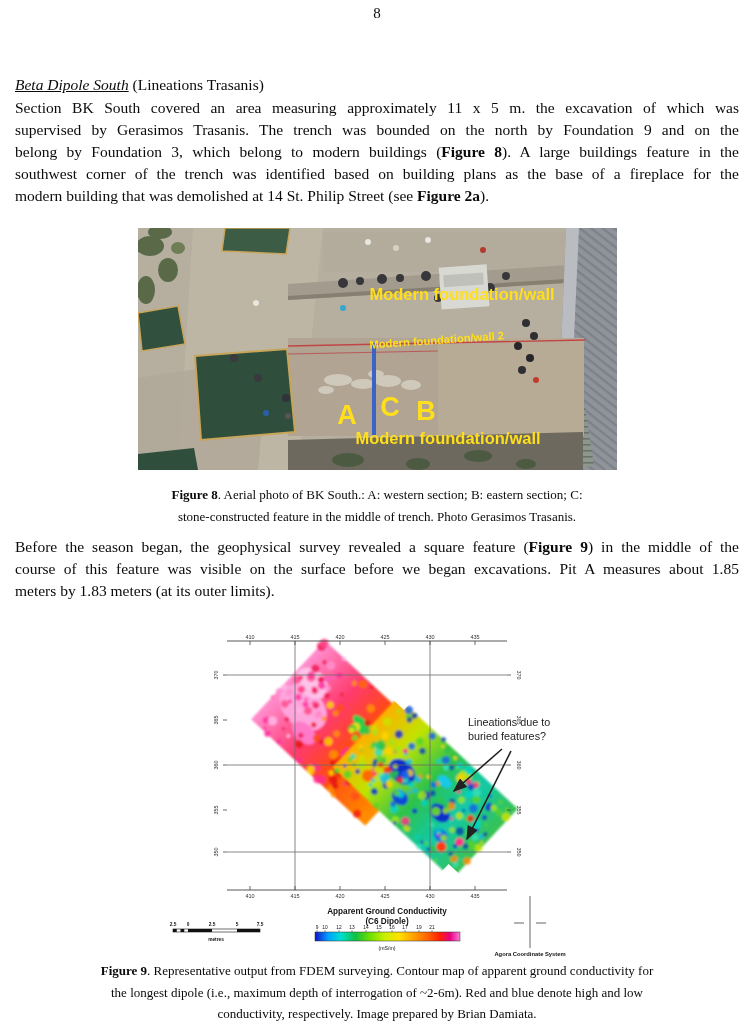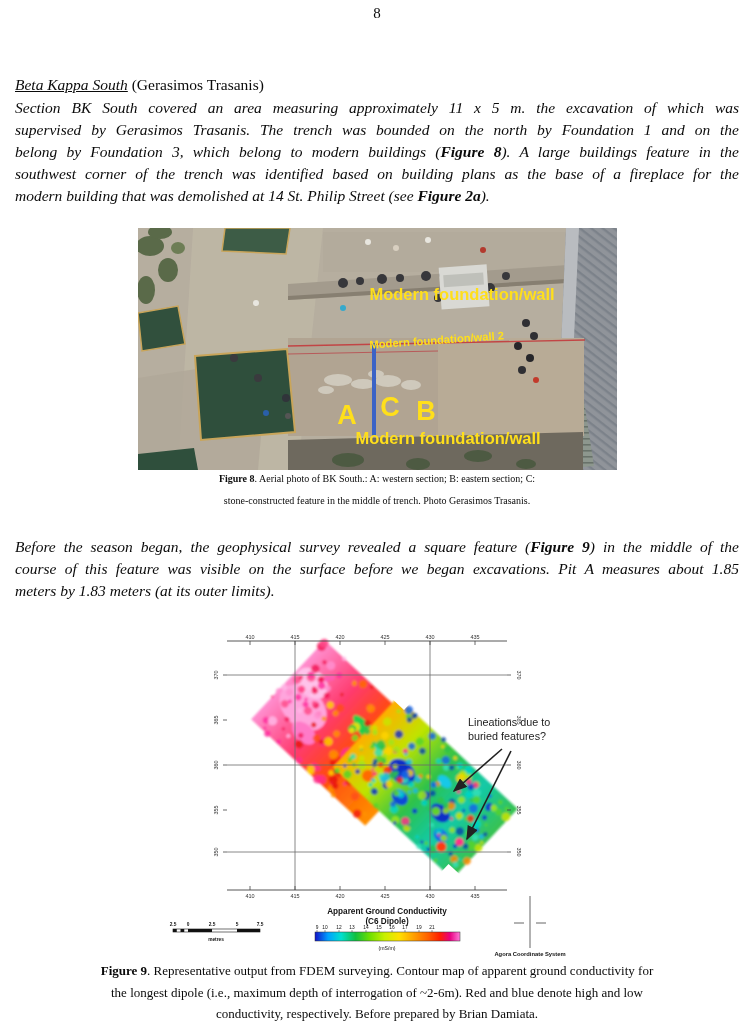--- a/index.html
+++ b/index.html
@@ -1,47 +1,47 @@
 <!DOCTYPE html>
 <html><head>
 <meta charset="utf-8">
 <style>
   html,body{margin:0;padding:0;background:#888;}
   #page{position:relative;width:754px;height:1024px;background:#ffffff;overflow:hidden;
         font-family:"Liberation Serif",serif;color:#0a0a0a;}
   .abs{position:absolute;}
   .body-text{left:15px;width:724px;font-size:15.5px;line-height:22px;}
-  .jline{text-align:justify;text-align-last:justify;font-style:italic;}
+  .jline{text-align:justify;text-align-last:justify;}
   .jline.last{text-align-last:left;}
   .cline{text-align:center;}
   .b{font-weight:bold;}
   .i{font-style:italic;}
   .u{text-decoration:underline;}
   #page-number{top:5px;left:0;width:754px;text-align:center;font-size:15px;}
   #heading{top:74px;}
   #para1{top:97px;}
-  #fig8-caption{top:468px;font-size:10px;line-height:22px;}
+  #fig8-caption{top:484px;font-size:13px;line-height:22px;}
   #para2{top:536px;}
   #fig9-caption{top:960px;font-size:13px;line-height:21.5px;}
   svg text{font-family:"Liberation Sans",sans-serif;}
   .photo-label{font-weight:bold;fill:#ffdf1b;}
   .tick-label{fill:#333;}
 </style>
 </head>
 <body>
 
 <div id="page">
 
   <div id="page-number" class="abs">8</div>
 
-  <div id="heading" class="abs body-text"><span class="i u">Beta Kappa South</span><span class=""> (Gerasimos Trasanis)</span></div>
+  <div id="heading" class="abs body-text"><span class="i u">Beta Dipole South</span><span class=""> (Lineations Trasanis)</span></div>
 
   <div id="para1" class="abs body-text">
       <div class="jline"><span class="">Section BK South covered an area measuring approximately 11 x 5 m. the excavation of which was</span></div>
-      <div class="jline"><span class="">supervised by Gerasimos Trasanis. The trench was bounded on the north by Foundation 1 and on the</span></div>
+      <div class="jline"><span class="">supervised by Gerasimos Trasanis. The trench was bounded on the north by Foundation 9 and on the</span></div>
       <div class="jline"><span class="">belong by Foundation 3, which belong to modern buildings (</span><span class="b ">Figure 8</span><span class="">). A large buildings feature in the</span></div>
       <div class="jline"><span class="">southwest corner of the trench was identified based on building plans as the base of a fireplace for the</span></div>
       <div class="jline last"><span class="">modern building that was demolished at 14 St. Philip Street (see </span><span class="b ">Figure 2a</span><span class="">).</span></div>
     </div>
 
   <svg id="fig8" class="abs" style="left:138px;top:228px;" width="479" height="242" viewBox="0 0 479 242">
     <defs>
       <pattern id="roofp" width="7" height="7" patternUnits="userSpaceOnUse" patternTransform="rotate(38)">
         <rect width="7" height="7" fill="#90949a"></rect>
           <rect width="7" height="2.4" fill="#7c828a"></rect>
@@ -665,16 +665,16 @@
       <line x1="380" y1="263" x2="380" y2="315"></line>
       <line x1="364" y1="290" x2="374" y2="290"></line>
       <line x1="386" y1="290" x2="396" y2="290"></line>
     </g>
     <text x="380" y="323" font-size="5.8" font-weight="bold" fill="#111" text-anchor="middle">Agora Coordinate System</text>
   </svg>
 
   <div id="fig9-caption" class="abs body-text">
       <div class="cline"><span class="b ">Figure 9</span><span class="">. Representative output from FDEM surveying. Contour map of apparent ground conductivity for</span></div>
       <div class="cline"><span class="">the longest dipole (i.e., maximum depth of interrogation of ~2-6m). Red and blue denote high and low</span></div>
-      <div class="cline last"><span class="">conductivity, respectively. Before prepared by Brian Damiata.</span></div>
+      <div class="cline last"><span class="">conductivity, respectively. Image prepared by Brian Damiata.</span></div>
     </div>
 
 </div>
 
 </body></html>

